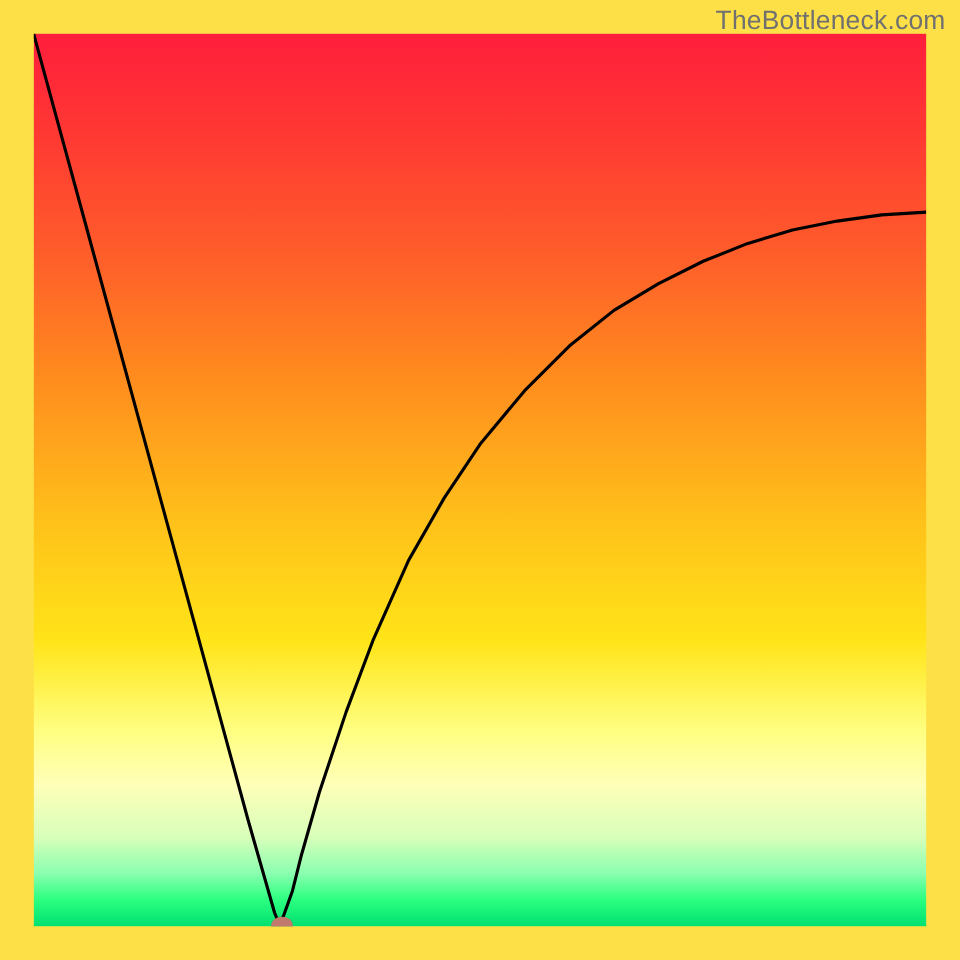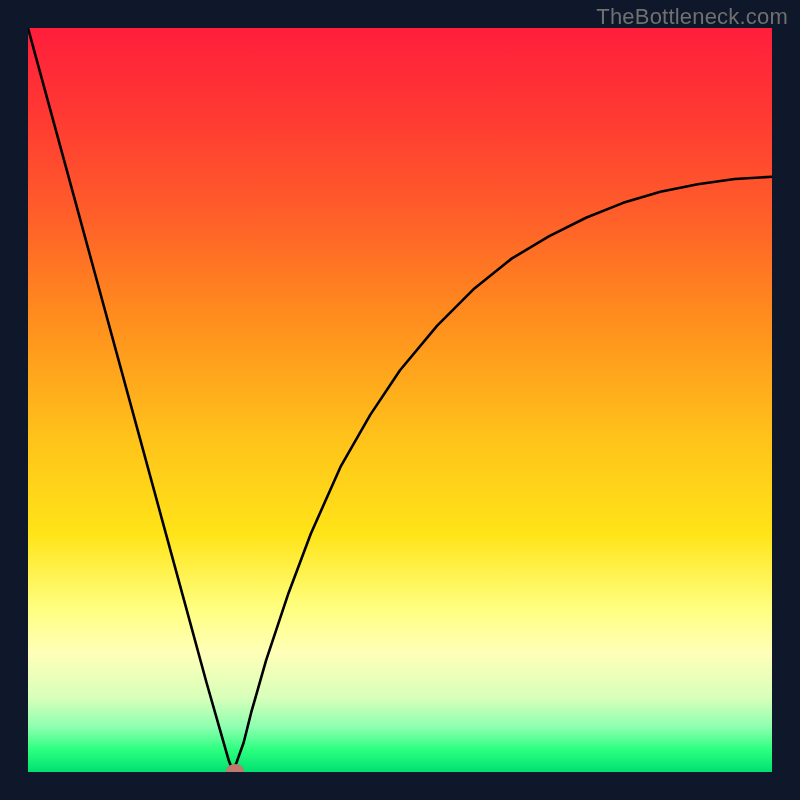--- a/index.html
+++ b/index.html
@@ -8,21 +8,21 @@
     width: 800px;
     height: 800px;
     overflow: hidden;
     background: #000;
     font-family: Arial, Helvetica, sans-serif;
   }
   .stage {
     position: relative;
     width: 800px;
     height: 800px;
-    background: #0f172a;
+    background: #fde047;
   }
   .plot-area {
     position: absolute;
     left: 28px;
     top: 28px;
     width: 744px;
     height: 744px;
     overflow: hidden;
   }
   .gradient {

